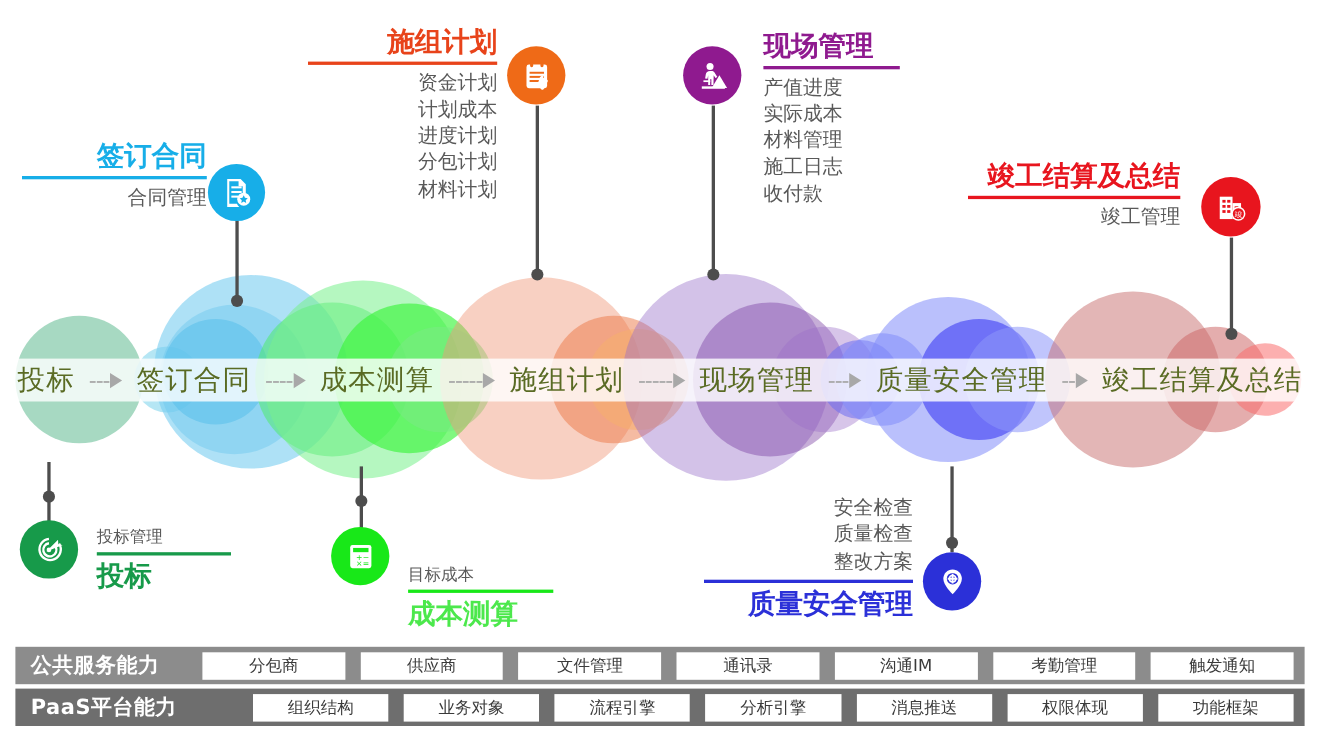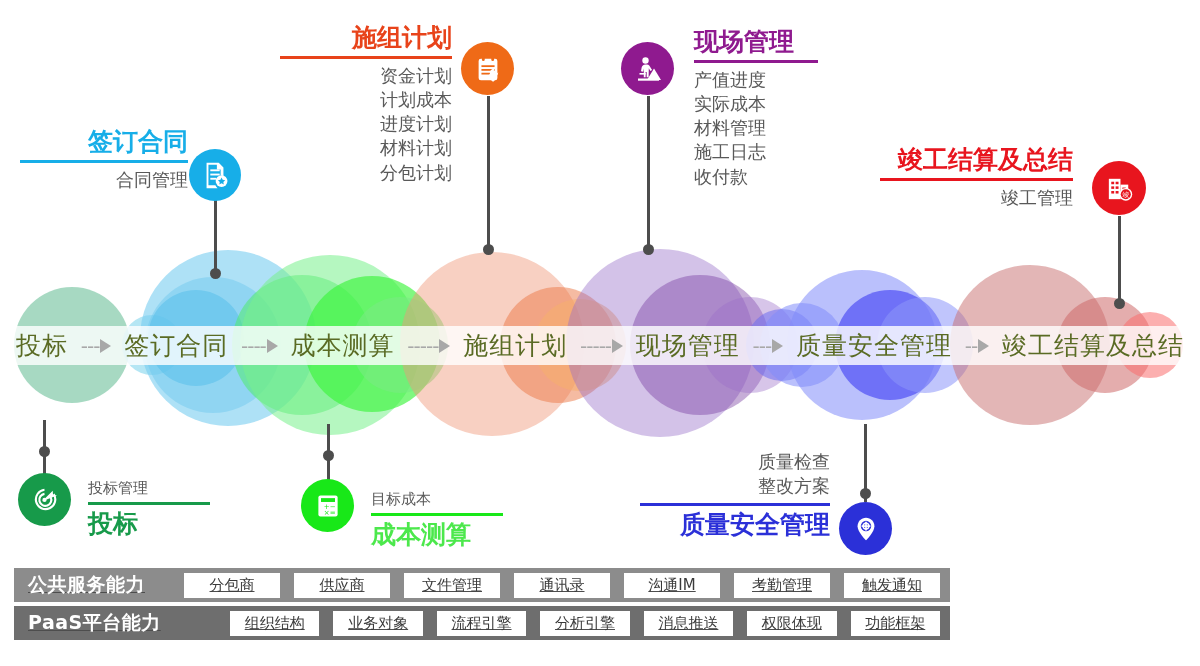--- a/index.html
+++ b/index.html
@@ -43,21 +43,21 @@
   .rule{height:3px;margin:4px 0 5px 0;}
   .sub{font-size:18px;color:#595959;line-height:1.35;white-space:nowrap;}
   .t-right{text-align:right;}
   .t-left{text-align:left;}
 
   
   .ico{position:absolute;border-radius:50%;display:flex;align-items:center;justify-content:center;}
   .ico svg{display:block;}
 
   
-  #captable{position:absolute;left:14px;top:568px;width:936px;text-decoration:underline;}
+  #captable{position:absolute;left:14px;top:588px;width:1172px;}
   .caprow{display:flex;align-items:stretch;height:34px;margin-bottom:4px;}
   .caprow .rowlabel{
     width:160px;display:flex;align-items:center;padding-left:14px;box-sizing:border-box;
     color:#ffffff;font-size:19px;font-weight:bold;letter-spacing:.5px;
   }
   .capcells{flex:1;display:flex;align-items:center;gap:14px;padding:0 10px;box-sizing:border-box;}
   .capcell{
     flex:1;background:#ffffff;color:#3a3a3a;font-size:15px;
     height:25px;display:flex;align-items:center;justify-content:center;
   }
@@ -173,22 +173,22 @@
       <path fill="#17aee8" d="M23 18.6l1.2 2.5 2.7.4-2 1.9.5 2.7-2.4-1.3-2.4 1.3.5-2.7-2-1.9 2.7-.4z"></path>
     </svg>
   </div>
 
   <div class="callout t-right" style="left:280px;top:24px;width:172px;">
     <div class="head" style="color:#e8431a;">施组计划</div>
     <div class="rule" style="background:#e8431a;"></div>
     <div class="sub">资金计划</div>
     <div class="sub">计划成本</div>
     <div class="sub">进度计划</div>
+    <div class="sub">分包计划</div>
     <div class="sub">材料计划</div>
-    <div class="sub">分包计划</div>
   </div>
   <div class="ico" style="left:461px;top:42px;width:53px;height:53px;background:#ef6a17;">
     <svg width="30" height="30" viewBox="0 0 32 32" aria-hidden="true">
       <rect fill="#fff" x="6" y="5" width="20" height="23" rx="2.4"></rect>
       <rect fill="#ef6a17" x="9.5" y="2.5" width="3" height="5" rx="1.4"></rect>
       <rect fill="#ef6a17" x="19.5" y="2.5" width="3" height="5" rx="1.4"></rect>
       <rect fill="#ef6a17" x="9" y="12" width="14" height="1.9"></rect>
       <rect fill="#ef6a17" x="9" y="16" width="14" height="1.9"></rect>
       <rect fill="#ef6a17" x="9" y="20" width="9" height="1.9"></rect>
       <path fill="#fff" d="M22.8 15.4a4.6 4.6 0 0 0-4.6 5.6l-1 1 3.1 3.1 1-1a4.6 4.6 0 0 0 5.6-4.6l-2.3 2.3-2.1-.6-.6-2.1z"></path>
@@ -254,27 +254,28 @@
   <div class="ico" style="left:301px;top:479px;width:53px;height:53px;background:#18e818;">
     <svg width="28" height="28" viewBox="0 0 32 32" aria-hidden="true">
       <rect fill="#fff" x="5" y="4" width="22" height="24" rx="2.4"></rect>
       <rect fill="#18e818" x="8" y="7" width="16" height="4.4"></rect>
       <text x="11" y="19.4" font-size="8" fill="#18e818" font-family="DejaVu Sans, sans-serif">+</text>
       <text x="18" y="19.4" font-size="8" fill="#18e818" font-family="DejaVu Sans, sans-serif">−</text>
       <text x="11" y="26" font-size="8" fill="#18e818" font-family="DejaVu Sans, sans-serif">×</text>
       <text x="18" y="26" font-size="8" fill="#18e818" font-family="DejaVu Sans, sans-serif">=</text>
     </svg>
   </div>
-  <div class="callout t-left" style="left:371px;top:489px;width:150px;">
+  <div class="callout t-left" style="left:371px;top:512px;width:150px;">
     <div class="sub" style="font-size:15px;">目标成本</div>
     <div class="rule" style="background:#18e818;width:132px;margin-top:4px;"></div>
     <div class="head" style="color:#4ce84c;margin-top:2px;">成本测算</div>
   </div>
 
   <div class="callout t-right" style="left:640px;top:450px;width:190px;">
+    <div class="sub">安全检查</div>
     <div class="sub">质量检查</div>
     <div class="sub">整改方案</div>
     <div class="rule" style="background:#2b30d8;margin-top:4px;"></div>
     <div class="head" style="color:#2b30d8;margin-top:2px;">质量安全管理</div>
   </div>
   <div class="ico" style="left:839px;top:502px;width:53px;height:53px;background:#2b30d8;">
     <svg width="30" height="30" viewBox="0 0 32 32" aria-hidden="true">
       <path fill="#fff" d="M16 4c-5 0-9 4-9 9 0 6.4 9 15 9 15s9-8.6 9-15c0-5-4-9-9-9z"></path>
       <circle fill="#2b30d8" cx="16" cy="12.9" r="5.6"></circle>
       <path fill="#fff" d="M15.1 8.2h1.8v9.4h-1.8z"></path>

